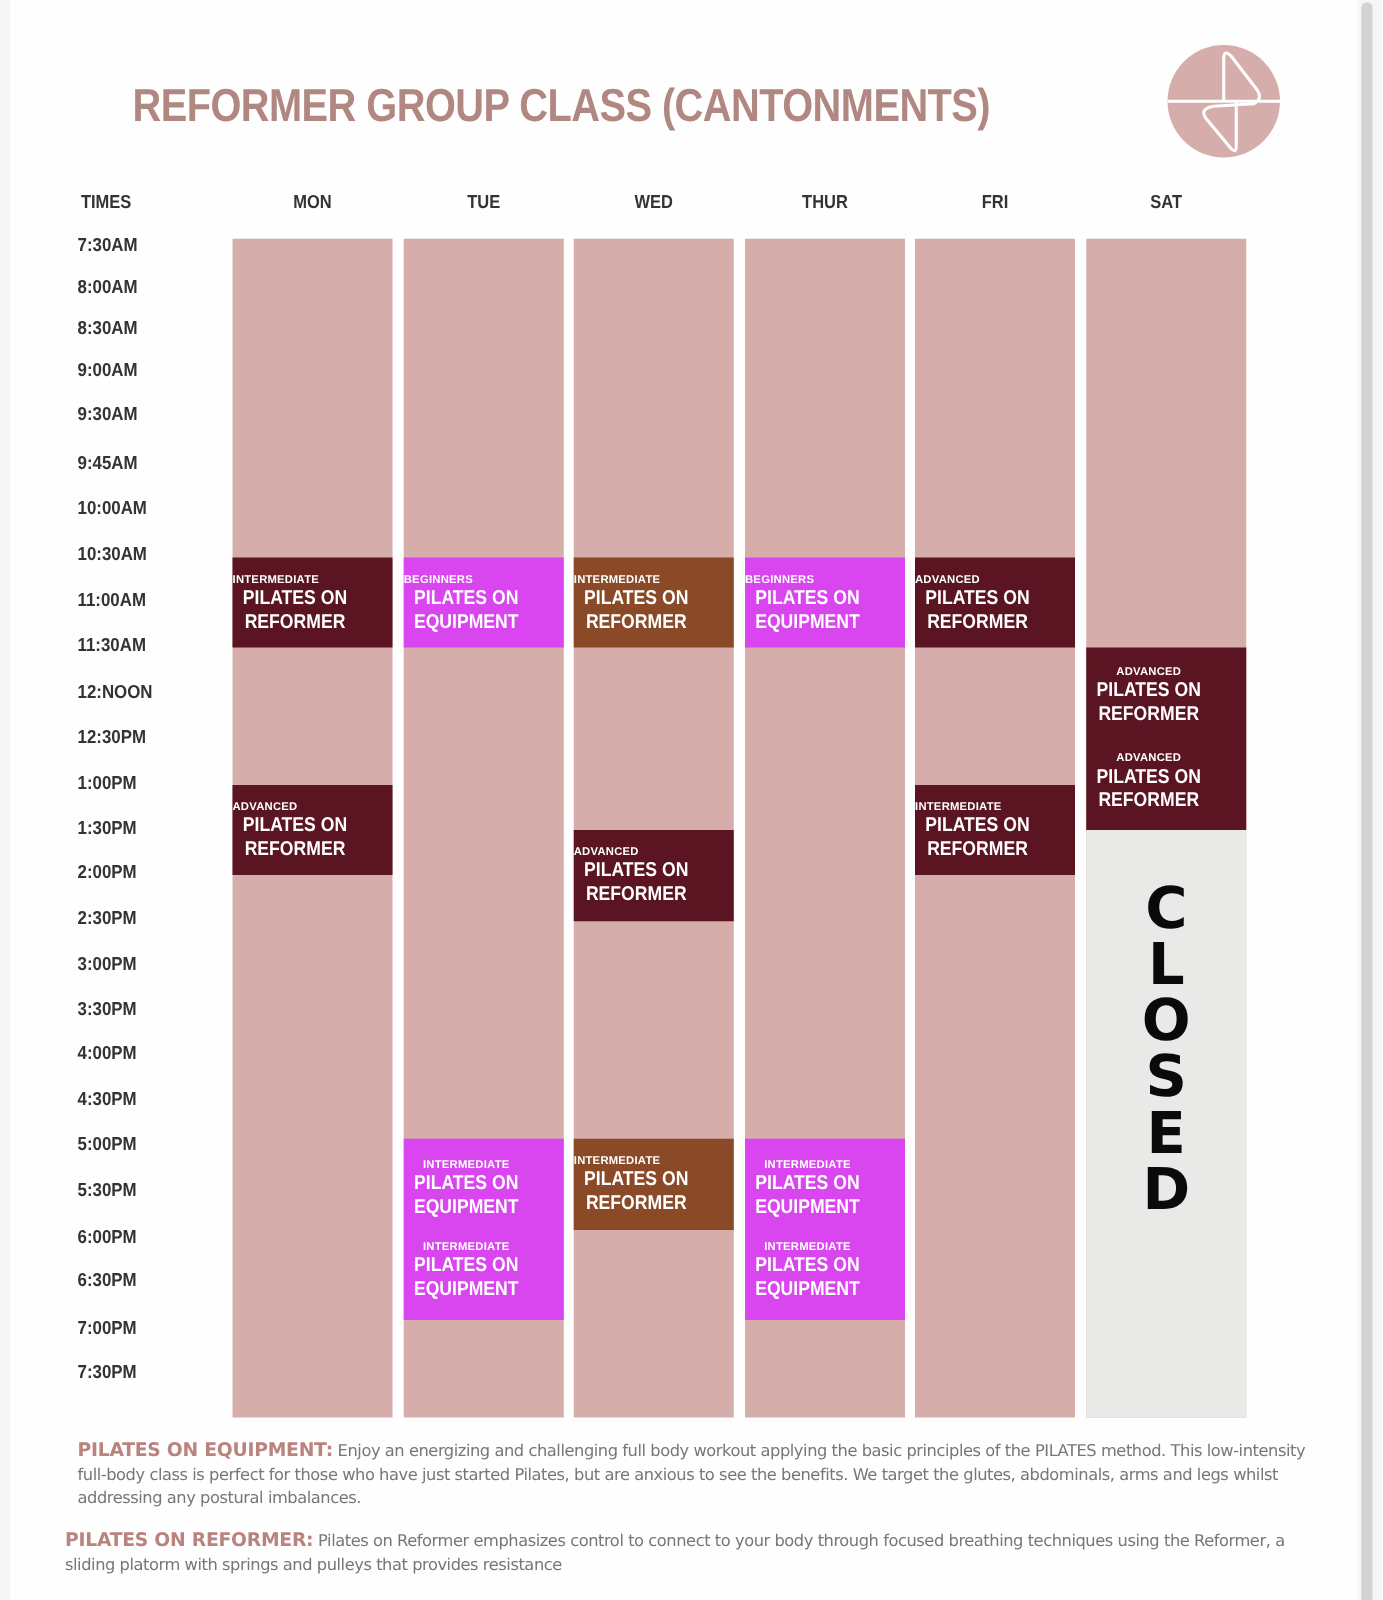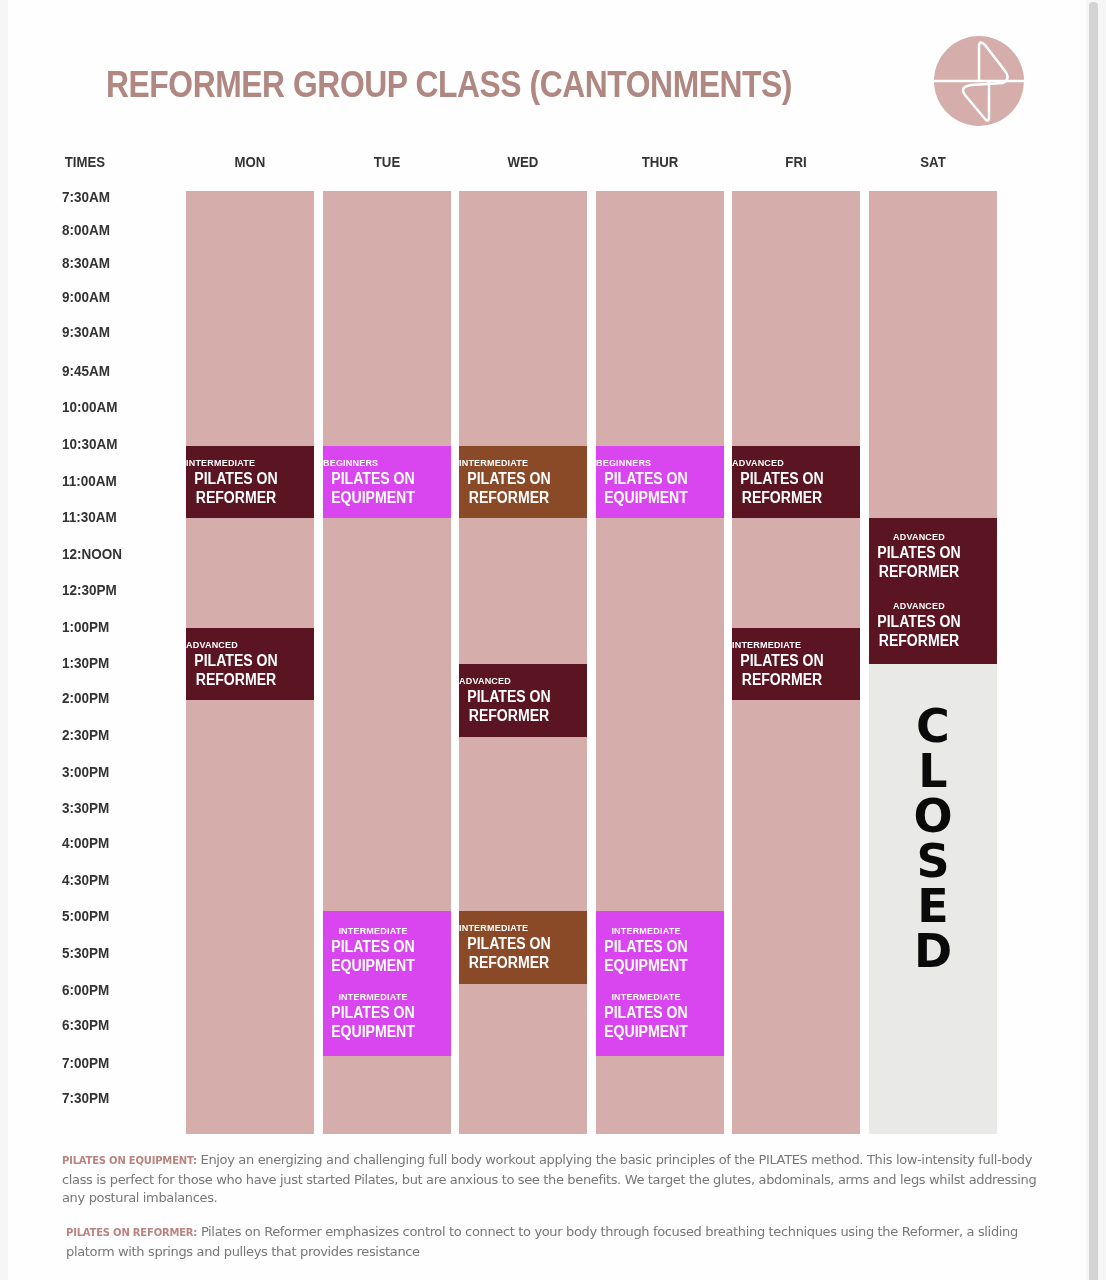--- a/index.html
+++ b/index.html
@@ -52,21 +52,21 @@
     position: absolute; left: 0; width: 100%; background: #e9eae8;
     display: flex; flex-direction: column; align-items: center; padding-top: 40px; box-sizing: border-box;
   }
   .closed span {
     font-family: "DejaVu Sans", sans-serif; font-weight: bold; font-size: 46px; line-height: 45px; color: #0a0a0a;
   }
   .desc {
     position: absolute; font-size: 13px; color: #777; line-height: 18.5px;
     font-family: "DejaVu Sans", sans-serif; letter-spacing: -0.35px;
   }
-  .desc b { color: #b9837e; font-size: 10px; font-weight: bold; letter-spacing: -0.2px; }
+  .desc b { color: #b9837e; font-size: 15px; font-weight: bold; letter-spacing: -0.2px; }
 </style>
 </head>
 <body>
 
 <div class="page">
 </div>
 <div class="scrollbar"></div>
 
 <div class="title">REFORMER GROUP CLASS (CANTONMENTS)</div>
 
@@ -201,15 +201,15 @@
     <span>O</span>
     <span>S</span>
     <span>E</span>
     <span>D</span>
   </div>
 </div>
 
 <div class="desc" style="left:62px;top:1151px;width:990px;">
   <b>PILATES ON EQUIPMENT:</b><span> Enjoy an energizing and challenging full body workout applying the basic principles of the PILATES method. This low-intensity full-body class is perfect for those who have just started Pilates, but are anxious to see the benefits. We target the glutes, abdominals, arms and legs whilst addressing any postural imbalances.</span>
 </div>
-<div class="desc" style="left:66px;top:1223px;width:990px;">
+<div class="desc" style="left:52px;top:1223px;width:990px;">
   <b>PILATES ON REFORMER:</b><span> Pilates on Reformer emphasizes control to connect to your body through focused breathing techniques using the Reformer, a sliding platorm with springs and pulleys that provides resistance</span>
 </div>
 
 </body></html>

